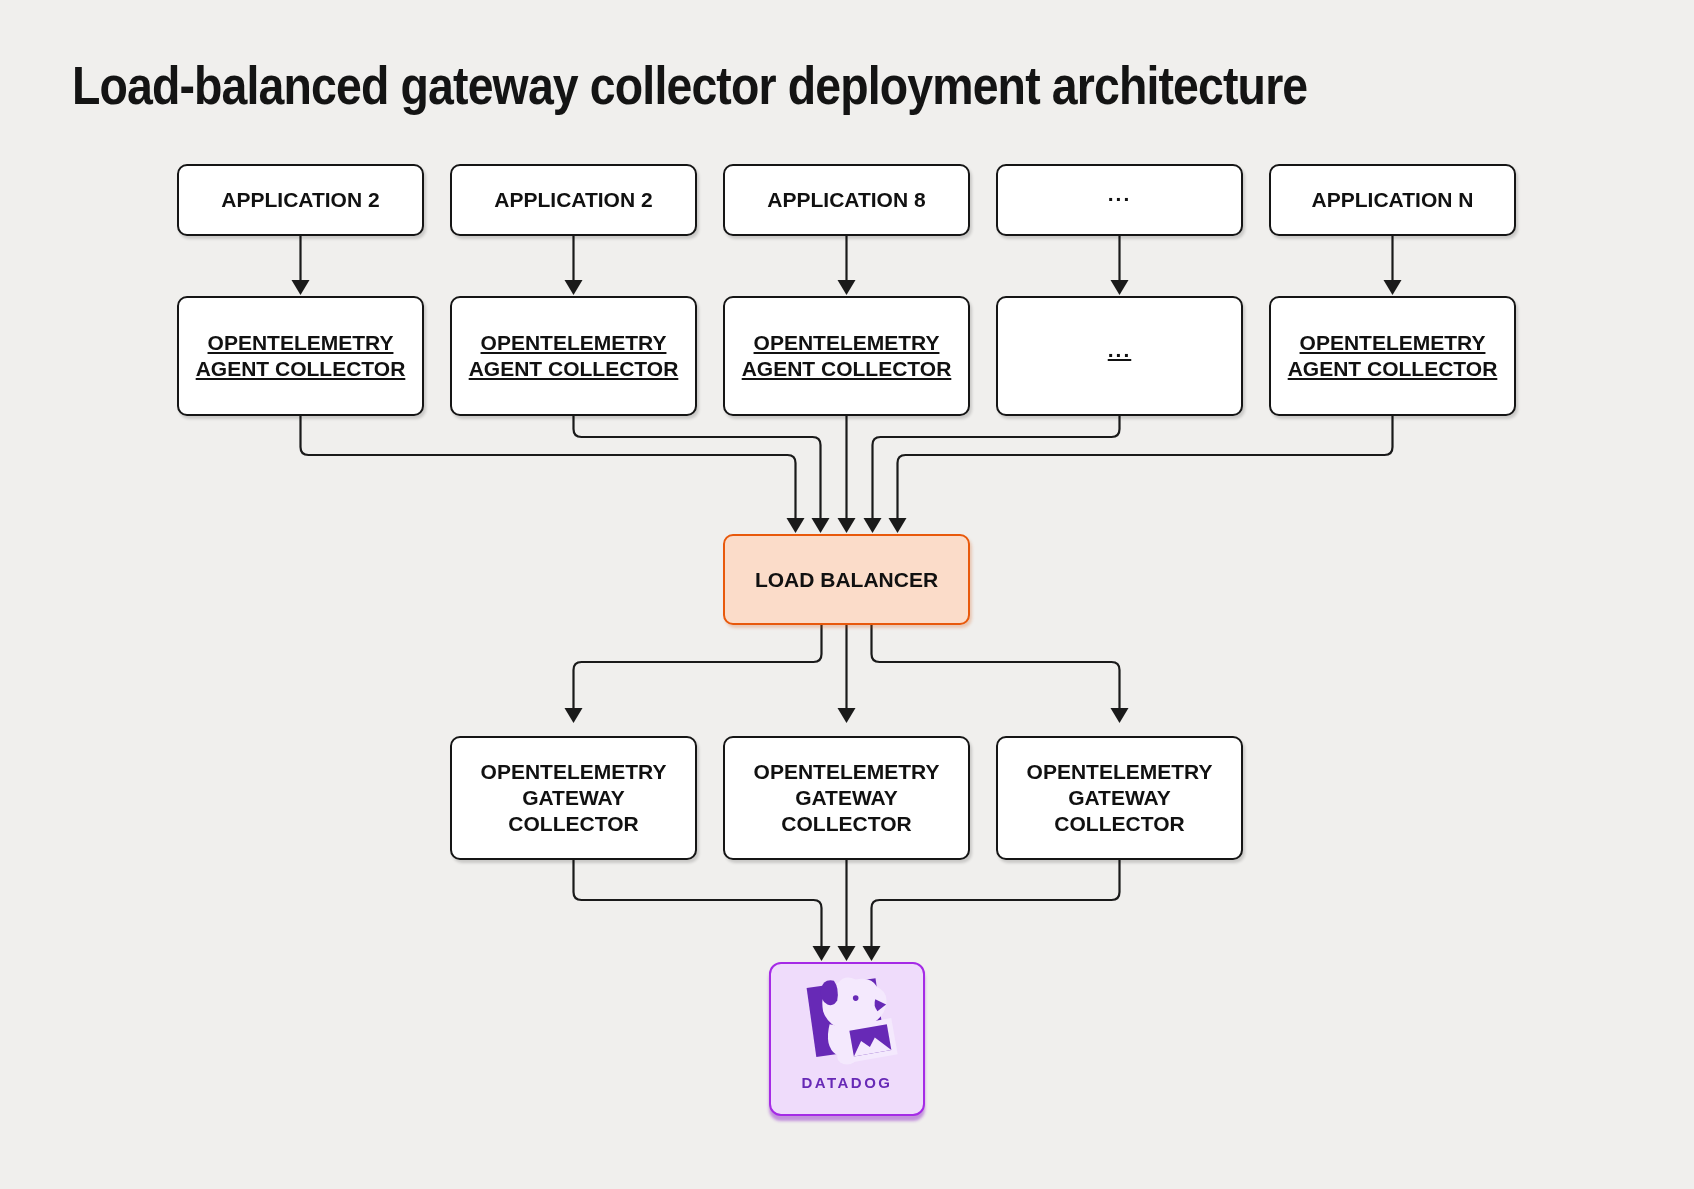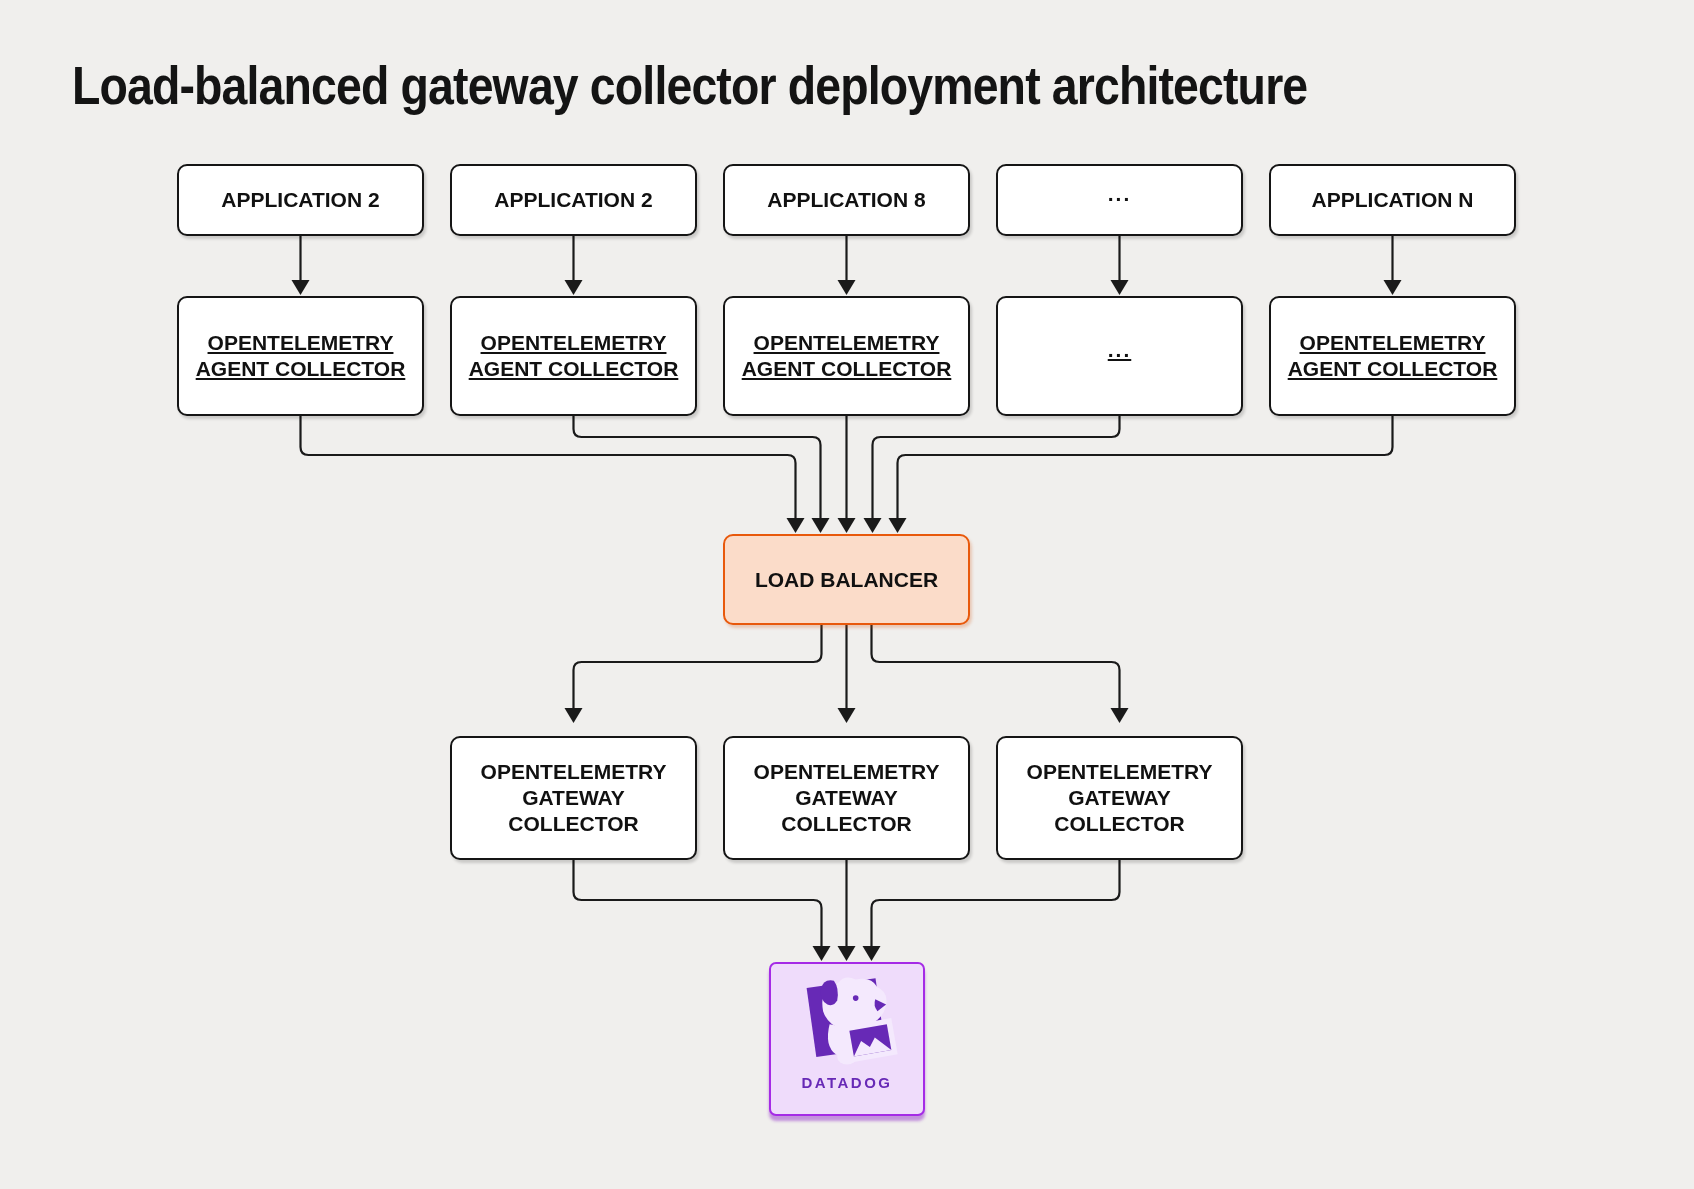--- a/index.html
+++ b/index.html
@@ -39,21 +39,21 @@
     left:723px; top:534px; height:91px;
     background: var(--color-lb-fill, #FBDCC9);
     border-color: var(--color-lb-border, #E8590C);
     box-shadow: 2px 3px 3px rgba(210,85,15,0.25);
   }
   .dd {
     left:769px; top:962px; width:156px; height:154px;
     flex-direction:column; justify-content:flex-start; padding:8px 6px 6px 6px;
     background: var(--color-datadog-fill, #EFDCFB);
     border-color: var(--color-datadog-border, #A52BE6);
-    border-radius:7px;
+    border-radius:12px;
     box-shadow: 0 5px 3px rgba(140,30,200,0.45);
   }
   .dd .dd-label {
     margin-top:-2px;
     font-size:15px; font-weight:700; letter-spacing:2.5px;
     color: var(--color-logo, #6729B6);
   }
 </style>
 </head>
 <body>

